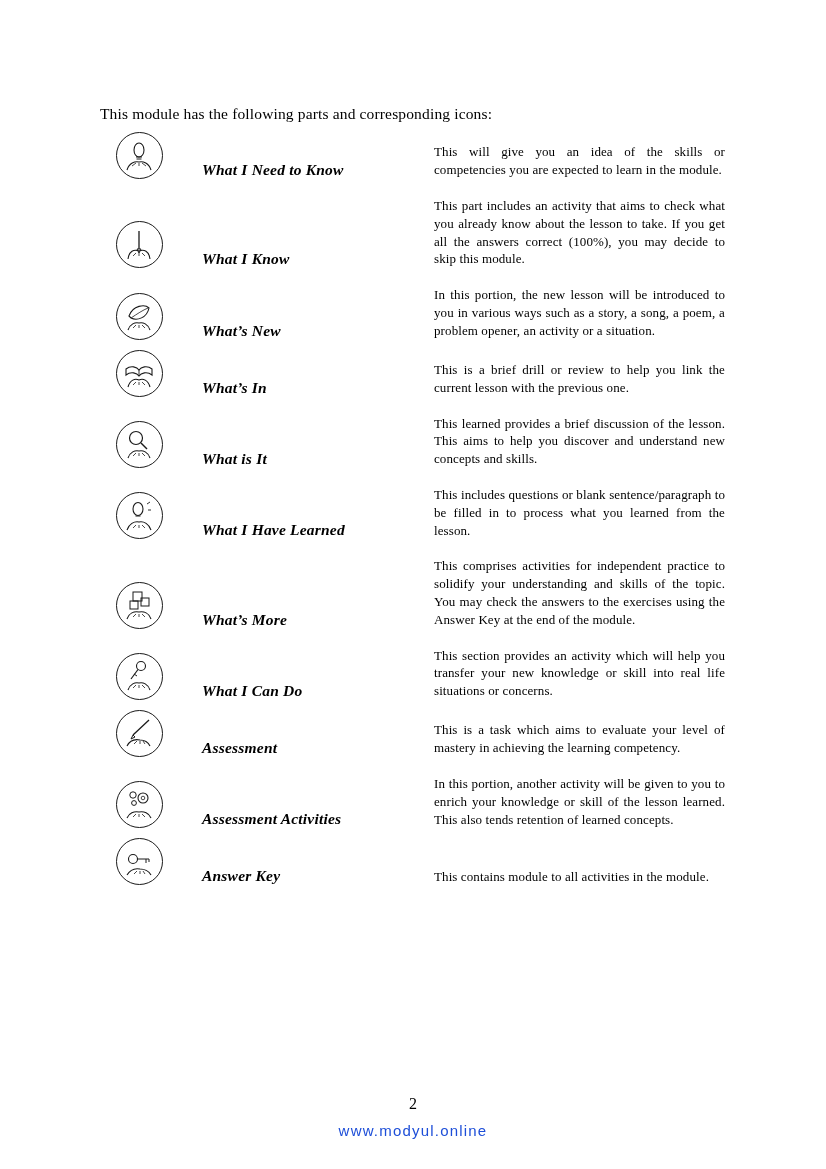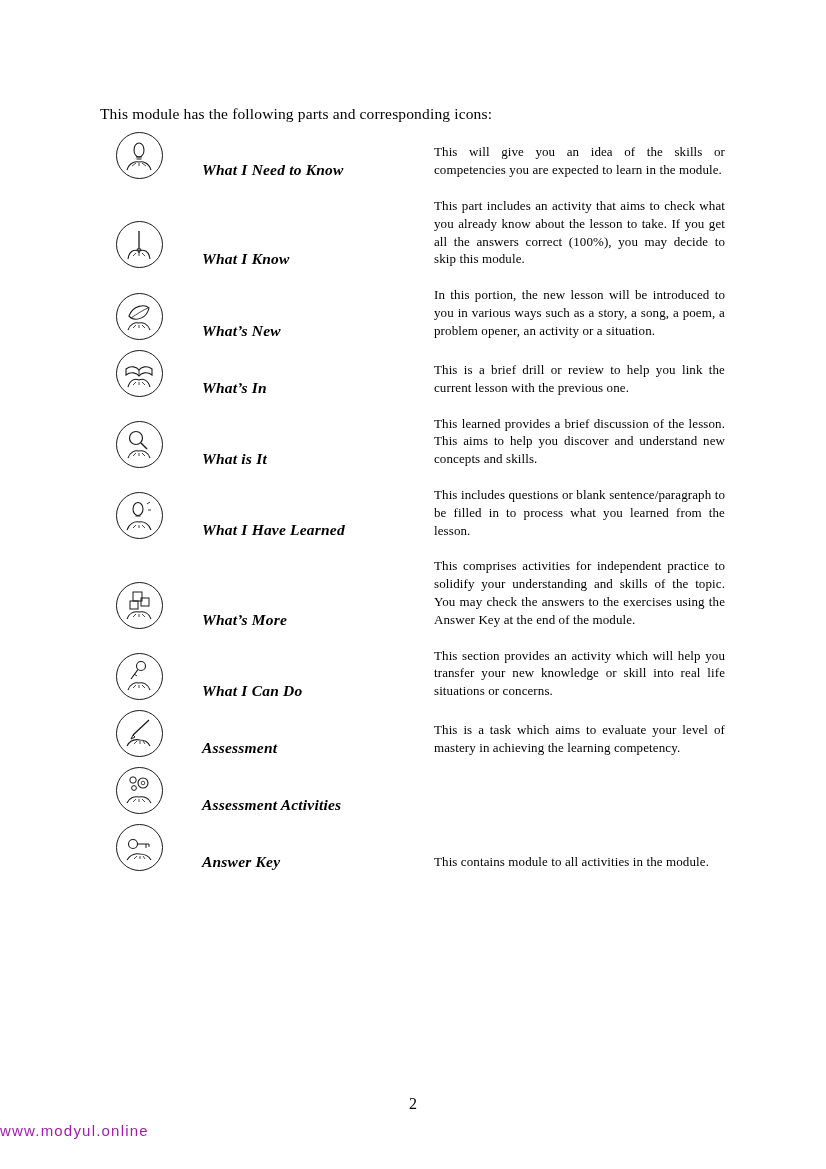--- a/index.html
+++ b/index.html
@@ -88,23 +88,24 @@
     width: 826px;
     top: 1095px;
     text-align: center;
     font-size: 16px;
   }
   .watermark {
     position: absolute;
     left: 0;
     width: 826px;
     top: 1122px;
+    text-align: center;
     font-family: "Liberation Sans", sans-serif;
     font-size: 15px;
-    color: #a21caf;
+    color: #1d4ed8;
     letter-spacing: 1.2px;
   }
 </style>
 </head>
 <body>
 
 <div class="page">
 
   <div class="intro">This module has the following parts and corresponding icons:</div>
 
@@ -257,20 +258,21 @@
             <circle cx="24" cy="13" r="5" fill="none" stroke="#1a1a1a" stroke-width="1.1"></circle>
             <circle cx="24" cy="13" r="1.8" fill="none" stroke="#1a1a1a" stroke-width="0.8"></circle>
             <circle cx="14" cy="10" r="3.2" fill="none" stroke="#1a1a1a" stroke-width="1"></circle>
             <circle cx="15" cy="18" r="2.4" fill="none" stroke="#1a1a1a" stroke-width="1"></circle>
             <path d="M8 33 C10 28, 15 26, 20 27 C25 26, 30 28, 32 33" fill="none" stroke="#1a1a1a" stroke-width="1.1"></path>
             <path d="M14 32 L17 29 M20 32 L20 29 M26 32 L23 29" stroke="#1a1a1a" stroke-width="0.8"></path>
           </svg>
         </span>
       </div>
       <div class="label-cell">Assessment Activities</div>
+      <div class="desc-cell">In this portion, another activity will be given to you to enrich your knowledge or skill of the lesson learned. This also tends retention of learned concepts.</div>
     </div>
 
     <div class="row">
       <div class="icon-cell">
         <span class="icon-circle">
           <svg width="40" height="40" viewBox="0 0 40 40">
             <circle cx="14" cy="17" r="4.5" fill="none" stroke="#1a1a1a" stroke-width="1.1"></circle>
             <line x1="18" y1="17" x2="30" y2="17" stroke="#1a1a1a" stroke-width="1.2"></line>
             <line x1="27" y1="17" x2="27" y2="21" stroke="#1a1a1a" stroke-width="1"></line>
             <line x1="30" y1="17" x2="30" y2="20" stroke="#1a1a1a" stroke-width="1"></line>

